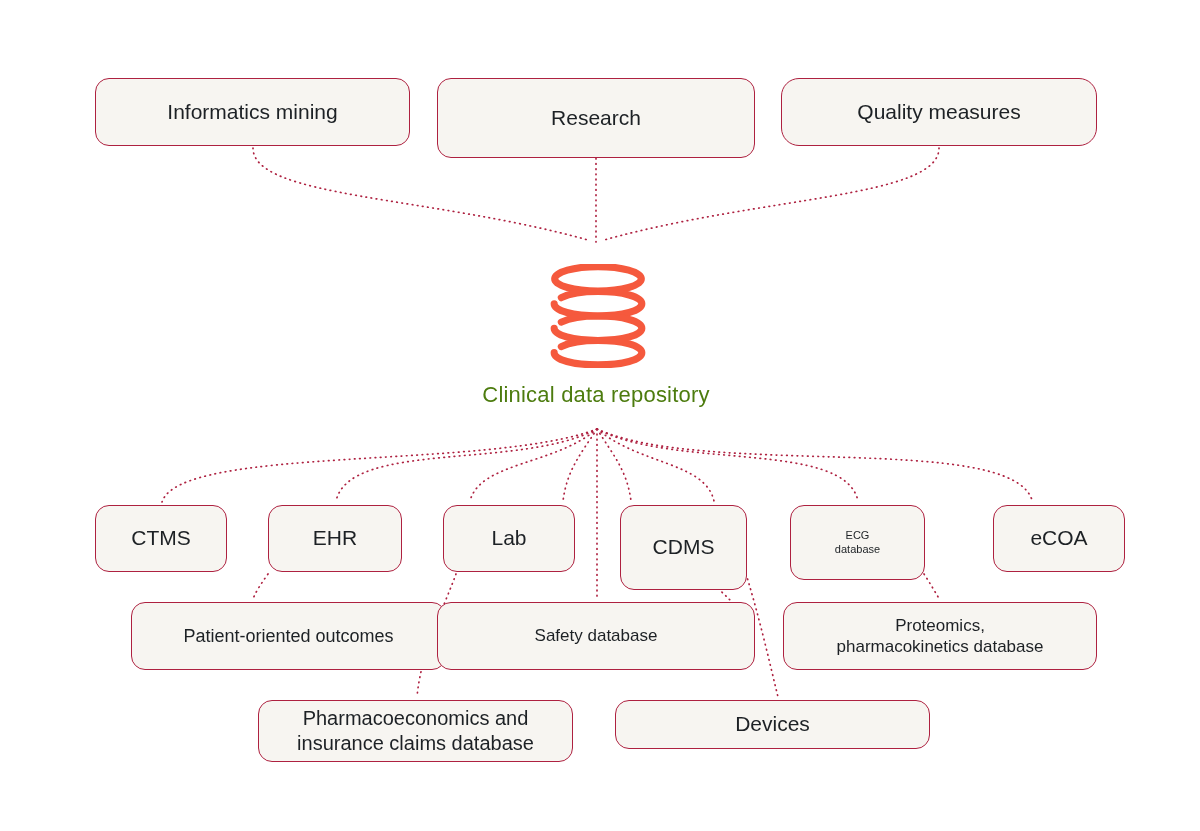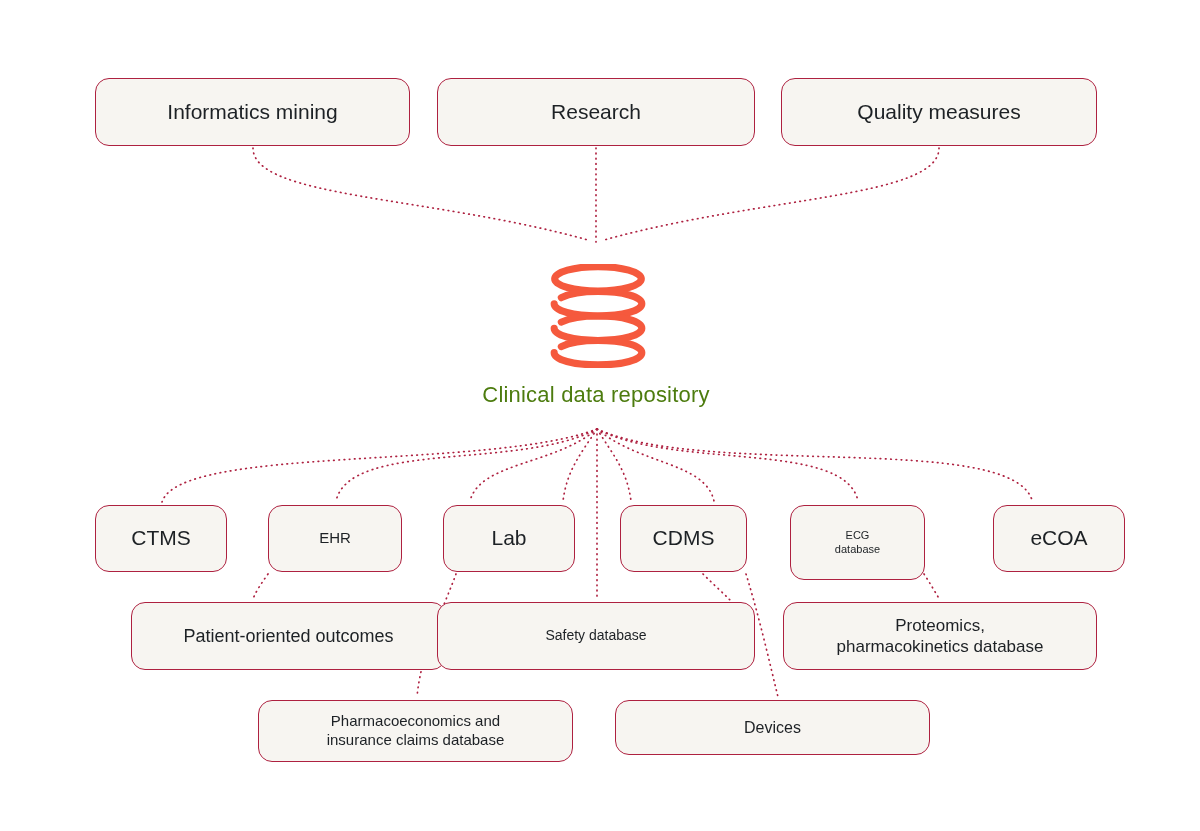--- a/index.html
+++ b/index.html
@@ -8,33 +8,33 @@
     font-family:"Liberation Sans",sans-serif;
   }
   #connectors{position:absolute;left:0;top:0;width:1200px;height:831px;}
   .node{
     position:absolute;box-sizing:border-box;
     background:#f7f5f1;border:1.5px solid #ae2140;border-radius:14px;
     display:flex;align-items:center;justify-content:center;text-align:center;
     color:#1d2125;white-space:pre-line;line-height:1.25;
   }
   #n-informatics{left:95px;top:78px;width:315px;height:68px;font-size:21px;}
-  #n-research{left:437px;top:78px;width:318px;height:68px;font-size:21px;}
-  #n-quality{left:781px;top:78px;width:316px;height:68px;font-size:21px;}
+  #n-research{left:437px;top:78px;width:318px;height:80px;font-size:21px;}
+  #n-quality{left:781px;top:78px;width:316px;height:68px;font-size:21px;border-radius:18px;}
   #n-ctms{left:95px;top:505px;width:132px;height:67px;font-size:21px;}
-  #n-ehr{left:268px;top:505px;width:134px;height:67px;font-size:15px;}
+  #n-ehr{left:268px;top:505px;width:134px;height:67px;font-size:21px;}
   #n-lab{left:443px;top:505px;width:132px;height:67px;font-size:21px;}
-  #n-cdms{left:620px;top:505px;width:127px;height:67px;font-size:21px;}
+  #n-cdms{left:620px;top:505px;width:127px;height:85px;font-size:21px;}
   #n-ecg{left:790px;top:505px;width:135px;height:75px;font-size:11px;}
   #n-ecoa{left:965px;top:505px;width:132px;height:67px;font-size:21px;margin-left:28px;}
   #n-patient{left:112px;top:602px;width:315px;height:68px;font-size:18px;margin-left:19px;}
-  #n-safety{left:437px;top:602px;width:318px;height:68px;font-size:14px;}
+  #n-safety{left:437px;top:602px;width:318px;height:68px;font-size:17px;}
   #n-proteomics{left:783px;top:602px;width:314px;height:68px;font-size:17px;}
-  #n-pharmaco{left:258px;top:700px;width:315px;height:62px;font-size:15px;}
-  #n-devices{left:615px;top:700px;width:315px;height:55px;font-size:16px;}
+  #n-pharmaco{left:258px;top:700px;width:315px;height:62px;font-size:20px;}
+  #n-devices{left:615px;top:700px;width:315px;height:49px;font-size:21px;}
   #db-icon{position:absolute;left:544px;top:264px;width:108px;height:104px;}
   #repo-label{
     position:absolute;left:396px;top:382px;width:400px;text-align:center;
     font-size:22px;font-weight:500;color:#4d7c0f;letter-spacing:0.2px;
   }
 </style>
 </head>
 <body>
 
 <div id="canvas">

